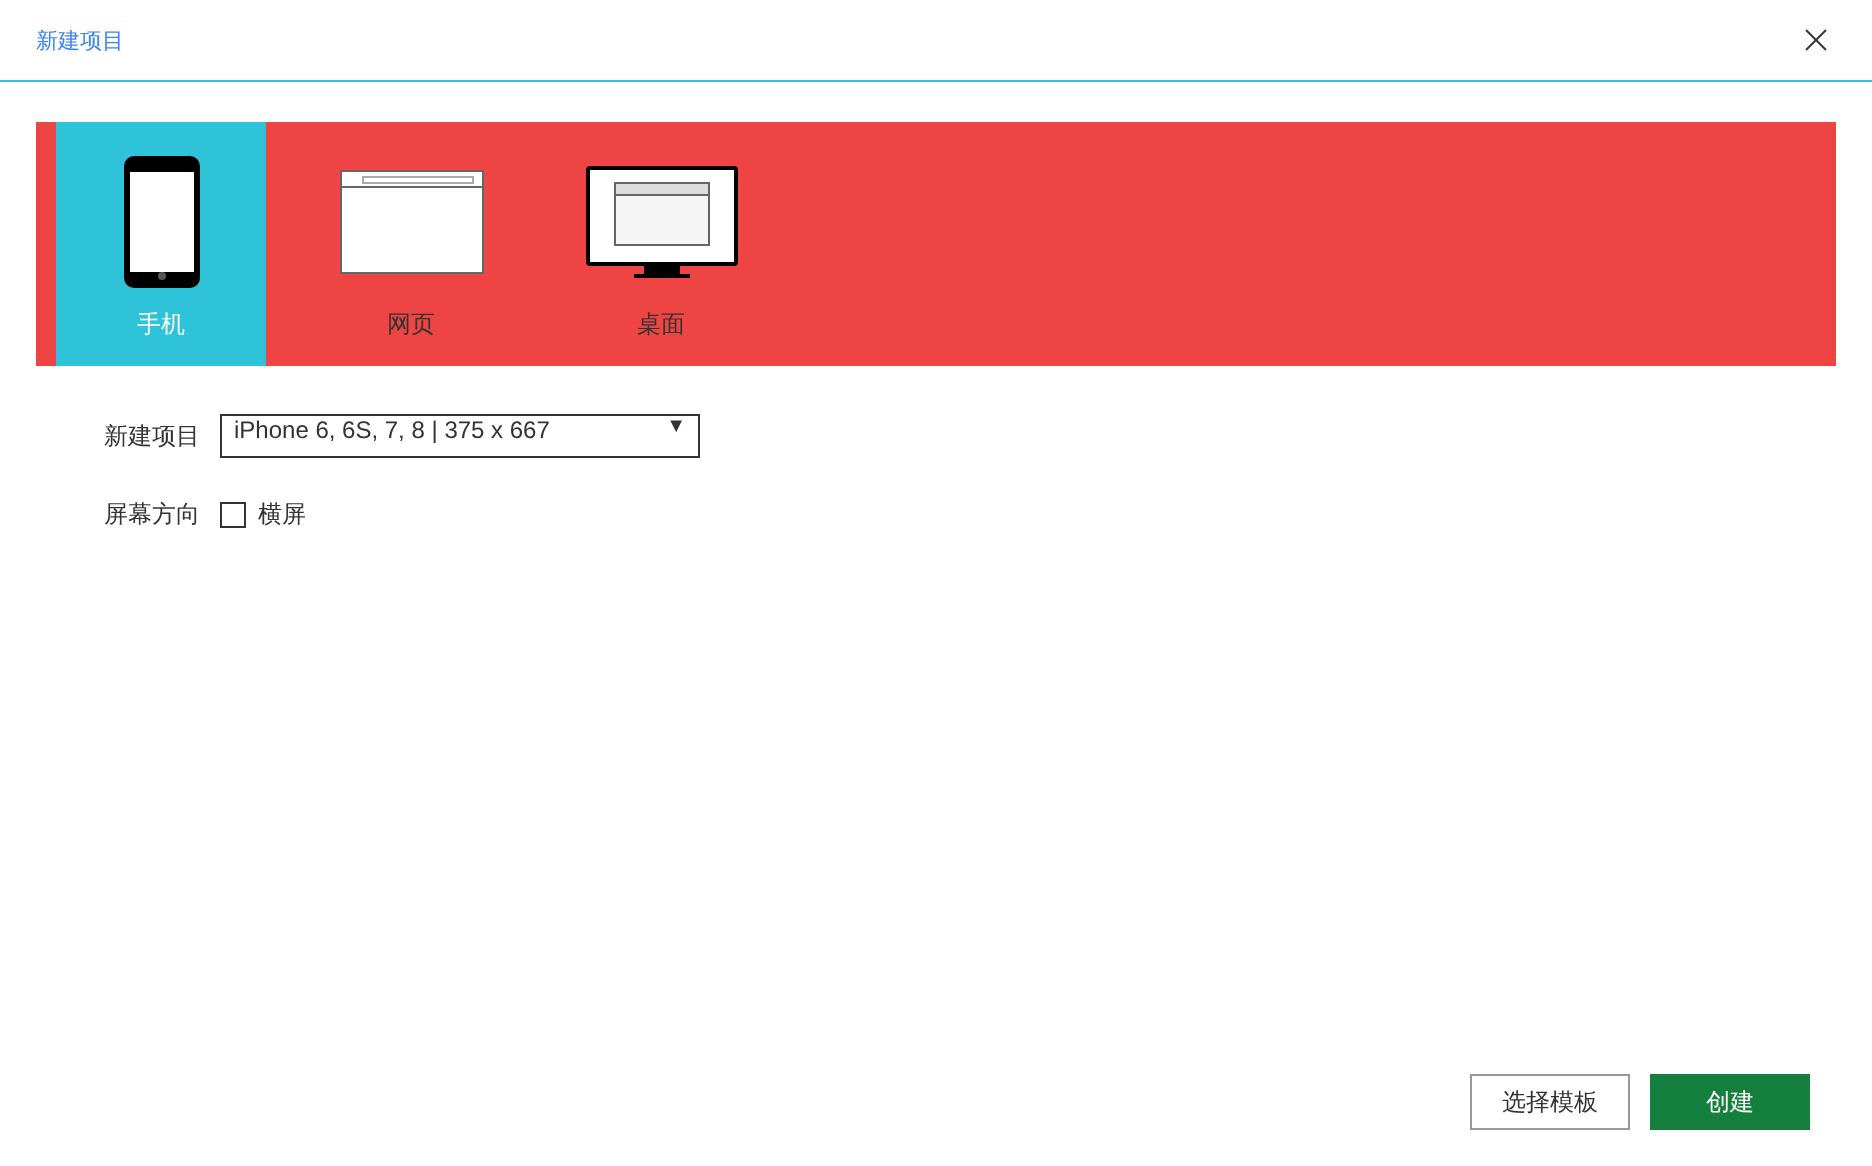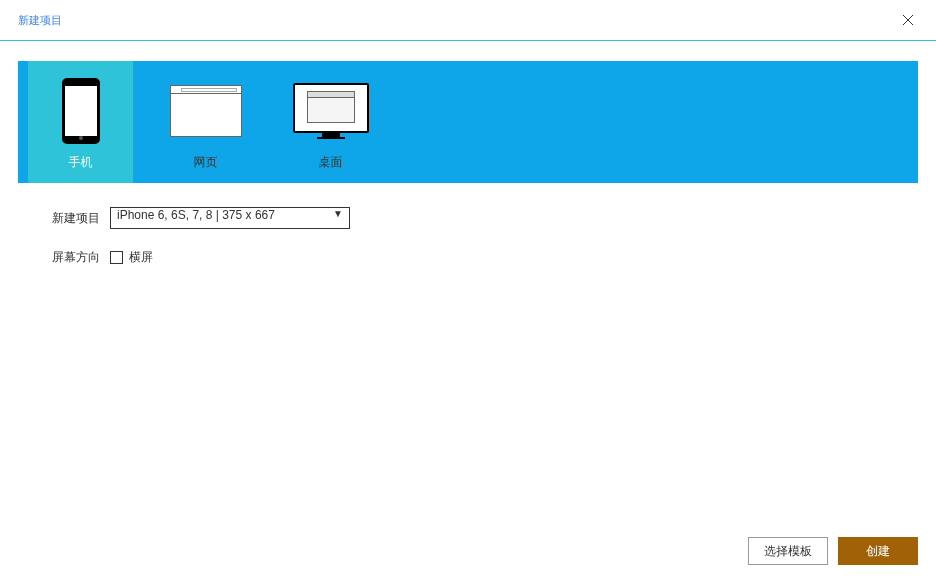--- a/index.html
+++ b/index.html
@@ -28,21 +28,21 @@
       font-size: 16px;
       color: #333;
       width: 20px;
       height: 20px;
       display: flex;
       align-items: center;
       justify-content: center;
     }
     .device-panel {
       margin: 20px 18px 0 18px;
-      background: #0ea5e9;
+      background: #ef4444;
       display: flex;
       padding: 0;
     }
     .device-tile {
       width: 105px;
       height: 122px;
       display: flex;
       flex-direction: column;
       align-items: center;
       justify-content: flex-end;
@@ -221,41 +221,41 @@
       width: 13px;
       height: 13px;
       border: 1px solid #333;
       margin-right: 6px;
       cursor: pointer;
       background: #fff;
     }
     .footer {
       position: absolute;
       bottom: 18px;
-      right: 18px;
+      right: 31px;
       display: flex;
       gap: 10px;
       align-items: center;
     }
     .btn {
       width: 80px;
       height: 28px;
       display: flex;
       align-items: center;
       justify-content: center;
       font-size: 12px;
       cursor: pointer;
     }
     .btn-outline {
       border: 1px solid #999;
       background: #fff;
       color: #333;
     }
     .btn-primary {
-      background: #a16207;
+      background: #15803d;
       color: #fff;
       border: none;
     }
   </style>
 </head>
 <body>
 
 <div class="header">
   <div class="title">新建项目</div>
   <div class="close-btn">

